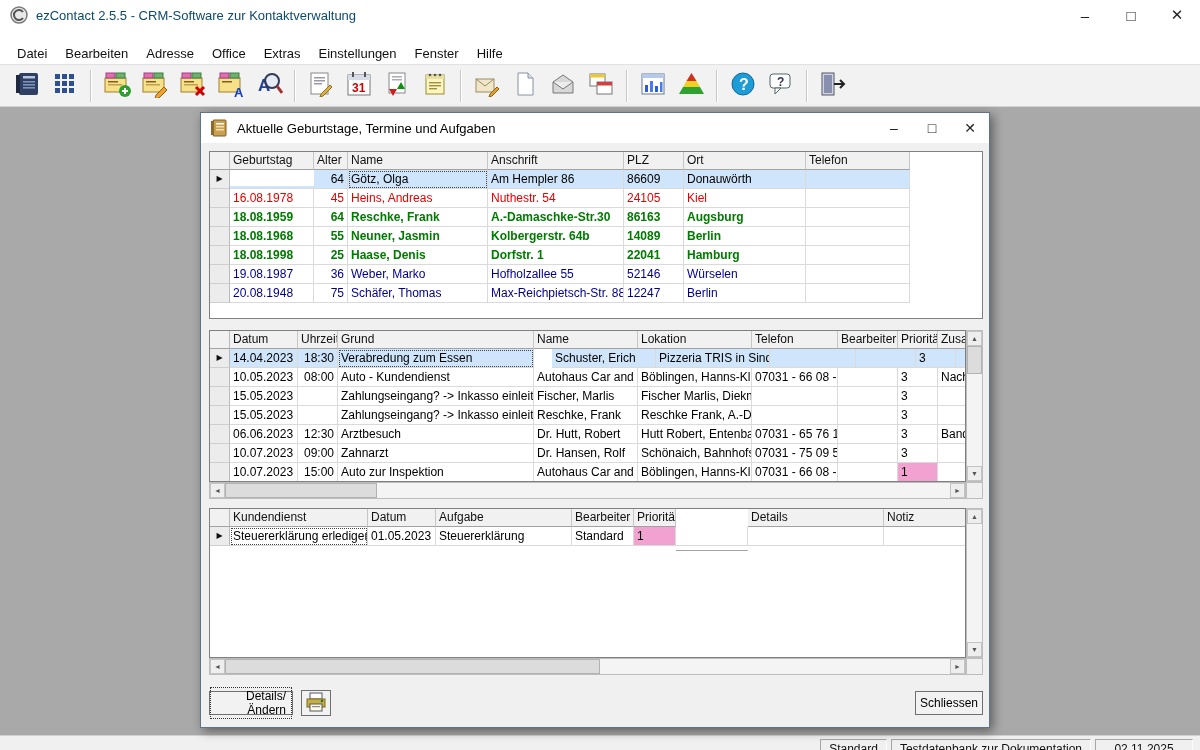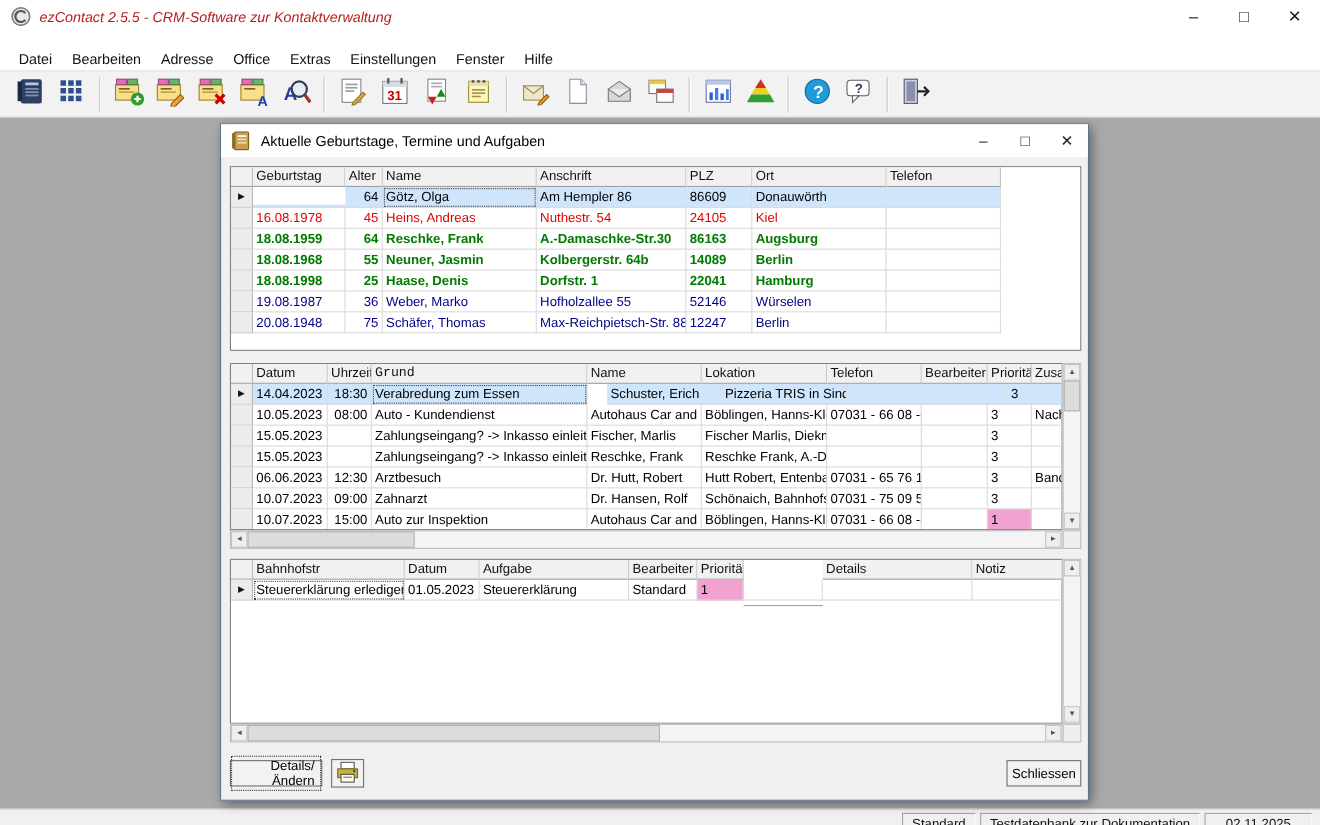--- a/index.html
+++ b/index.html
@@ -2,21 +2,21 @@
 <html><head>
 <meta charset="utf-8">
 <style>
   *{margin:0;padding:0;box-sizing:border-box;font-family:"Liberation Sans",sans-serif;}
   html,body{width:1200px;height:750px;overflow:hidden;background:#fff;}
   .app{position:relative;width:1200px;height:750px;background:#fff;}
 
   
   .titlebar{height:30px;display:flex;align-items:center;background:#fff;padding-left:10px;}
   .appicon{width:18px;height:18px;margin-right:8px;display:flex;}
-  .title{font-size:13px;color:#b91c1c;font-style:italic;}
+  .title{font-size:13px;color:#0c4a6e;}
   .wcs{margin-left:auto;display:flex;}
   .wc{width:46px;height:29px;display:flex;align-items:center;justify-content:center;font-size:15px;color:#222;cursor:default;}
 
   
   .menubar{height:22px;display:flex;align-items:center;background:#fff;padding-left:8px;margin-top:12px;}
   .mi{font-size:13px;color:#111;padding:2px 9px;cursor:default;}
 
   
   .toolbar{height:43px;background:#f2f2f2;border-top:1px solid #e2e2e2;border-bottom:1px solid #d4d4d4;display:flex;align-items:center;padding-left:8px;}
   .tbtn{width:38px;height:37px;display:flex;align-items:center;justify-content:center;background:transparent;border:1px solid transparent;cursor:default;}
@@ -398,21 +398,21 @@
             <div class="g-cell" style="width: 104px;"></div>
             <div class="g-fill"></div>
           </div>
         </div>
 
       <div class="grid" style="left:8px;top:217px;width:757px;height:152px">
           <div class="g-row g-head">
             <div class="g-sel g-hsel"></div>
             <div class="g-cell g-hcell" style="width: 68px;">Datum</div>
             <div class="g-cell g-hcell" style="width: 40px;">Uhrzeit</div>
-            <div class="g-cell g-hcell" style="width: 196px; font-family: Liberation Mono, monospace;">Grund</div>
+            <div class="g-cell g-hcell" style="width: 196px;">Grund</div>
             <div class="g-cell g-hcell" style="width: 104px;">Name</div>
             <div class="g-cell g-hcell" style="width: 114px;">Lokation</div>
             <div class="g-cell g-hcell" style="width: 86px;">Telefon</div>
             <div class="g-cell g-hcell" style="width: 60px;">Bearbeiter</div>
             <div class="g-cell g-hcell" style="width: 40px;">Priorität</div>
             <div class="g-cell g-hcell" style="width: 32px;">Zusat</div>
             <div class="g-fill"></div>
           </div>
           <div class="g-row r-sel">
             <div class="g-sel">
@@ -518,21 +518,21 @@
         <div class="sbb">◄</div>
         <div class="sbthumb-h" style="width:152px"></div>
         <div class="sbspacer"></div>
         <div class="sbb">►</div>
       </div>
       <div class="sbcorner" style="left:765px;top:369px"></div>
 
       <div class="grid" style="left:8px;top:395px;width:757px;height:150px">
           <div class="g-row g-head">
             <div class="g-sel g-hsel"></div>
-            <div class="g-cell g-hcell" style="width: 138px;">Bahnhofstr</div>
+            <div class="g-cell g-hcell" style="width: 138px;">Kundendienst</div>
             <div class="g-cell g-hcell" style="width: 68px;">Datum</div>
             <div class="g-cell g-hcell" style="width: 136px;">Aufgabe</div>
             <div class="g-cell g-hcell" style="width: 62px;">Bearbeiter</div>
             <div class="g-cell g-hcell" style="width: 42px;">Priorität</div>
             <div class="g-cell g-hcell" style="width: 72px; margin-top: 41px;">Erledigt</div>
             <div class="g-cell g-hcell" style="width: 136px;">Details</div>
             <div class="g-cell g-hcell" style="width: 83px;">Notiz</div>
             <div class="g-fill"></div>
           </div>
           <div class="g-row">

